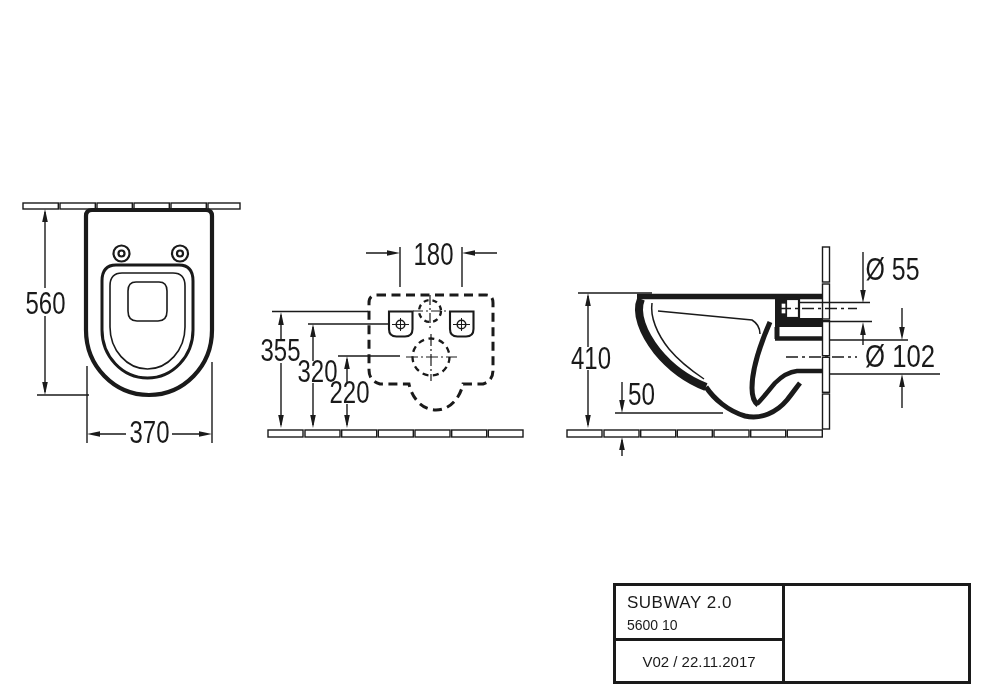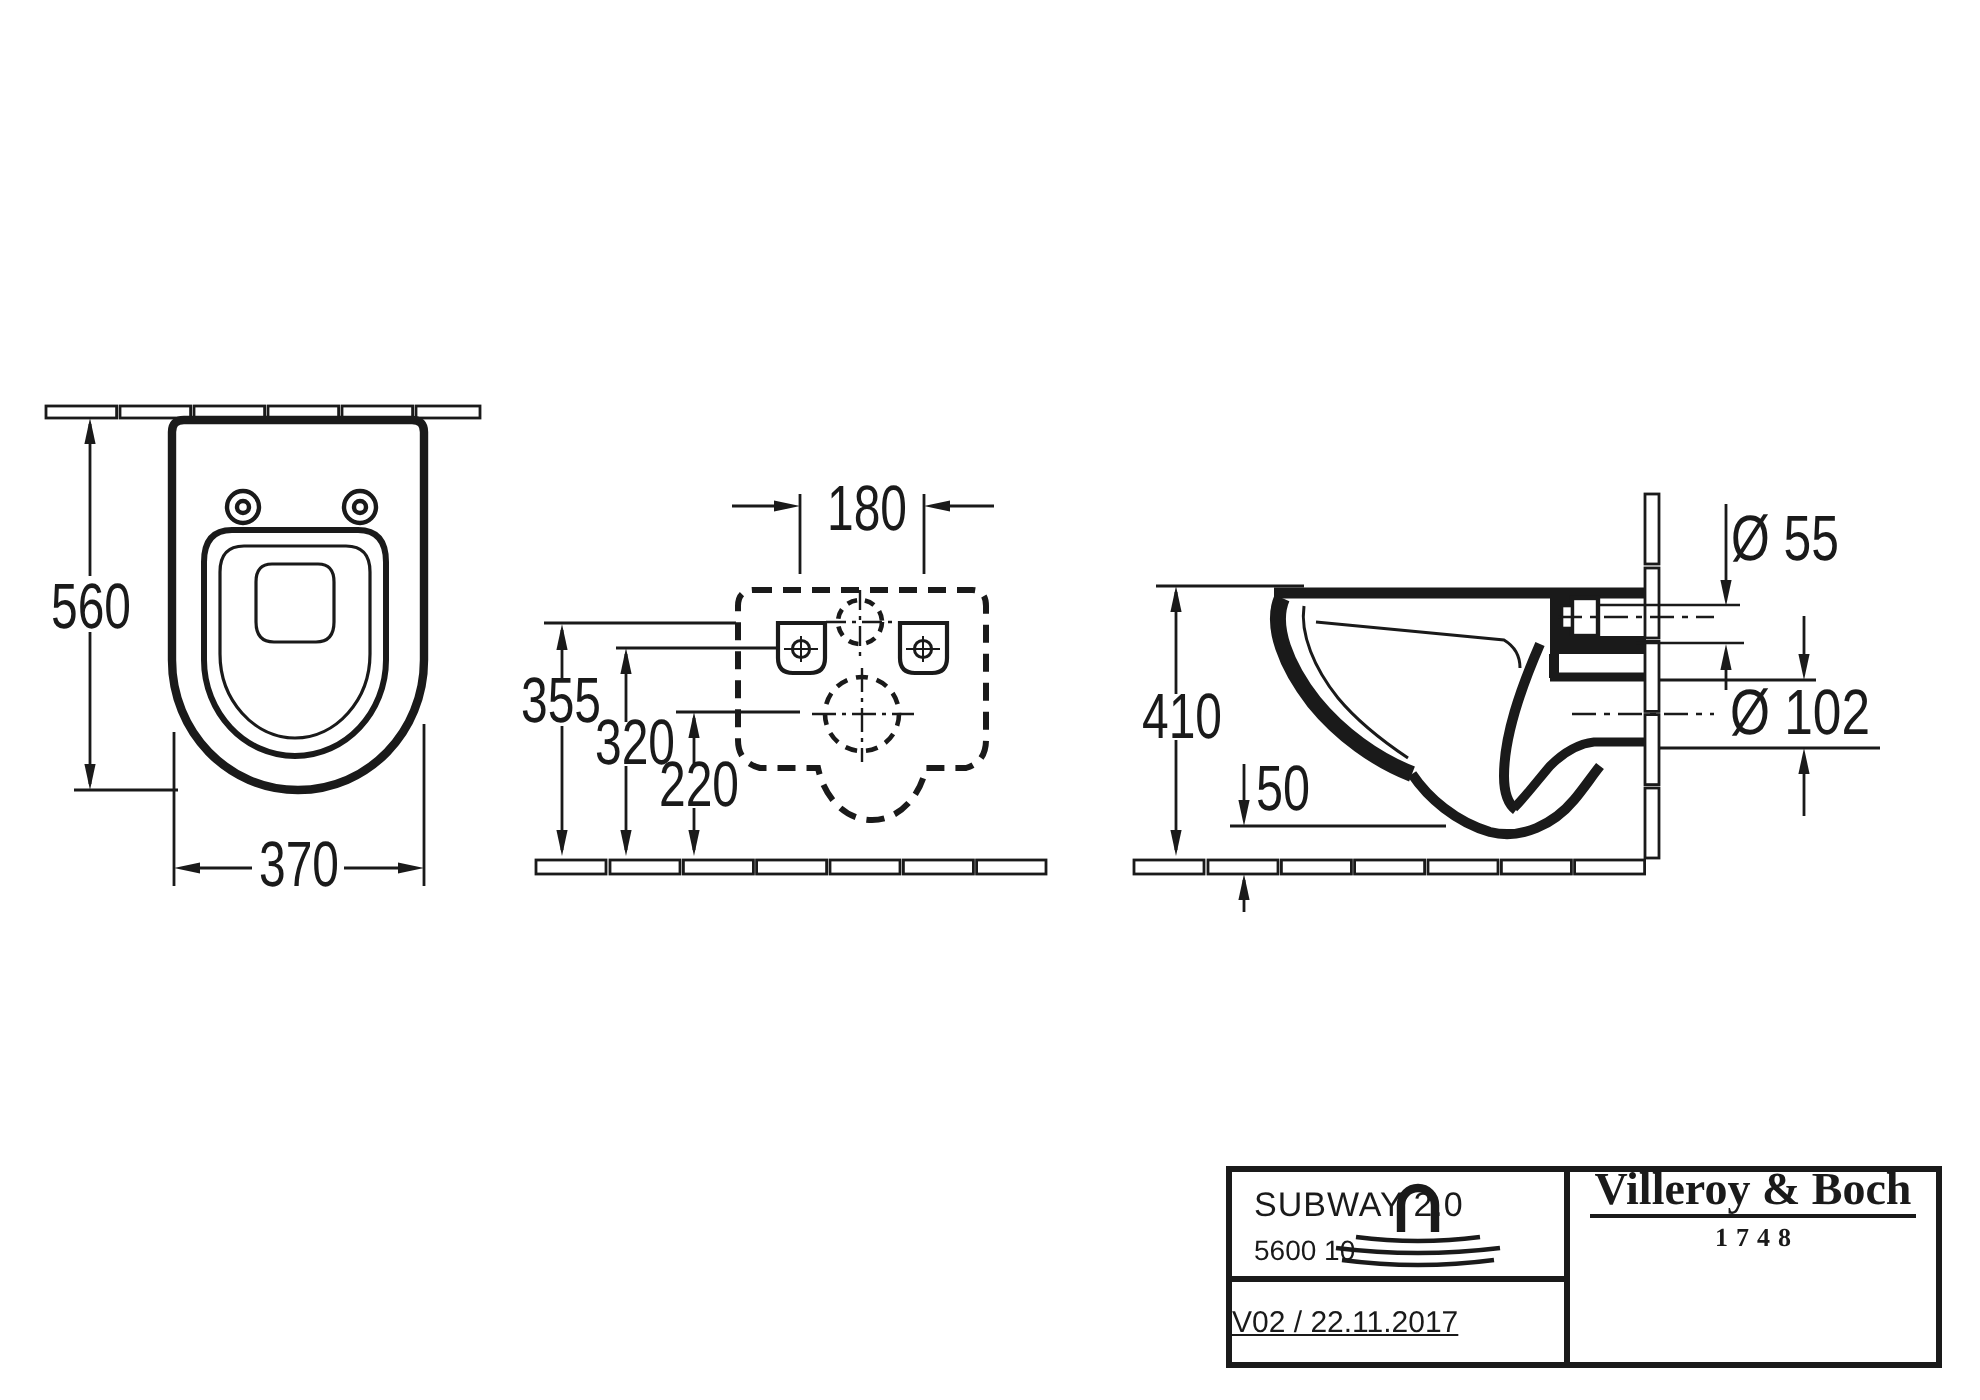--- a/index.html
+++ b/index.html
@@ -5,21 +5,21 @@
   html,body{margin:0;padding:0;background:#fff;}
   .stage{position:relative;width:990px;height:700px;background:#ffffff;overflow:hidden;
          font-family:"Liberation Sans",sans-serif;color:#1a1a1a;}
   svg{position:absolute;left:0;top:0;}
   .dimtext{font-family:"Liberation Sans",sans-serif;font-size:32px;fill:#1a1a1a;}
   
   .tblock{position:absolute;left:613px;top:583px;width:358px;height:101px;
           border:3px solid #1a1a1a;box-sizing:border-box;display:flex;background:#fff;}
   .tleft{width:169px;border-right:3px solid #1a1a1a;box-sizing:border-box;display:flex;flex-direction:column;}
   .trowtop{height:55px;border-bottom:3px solid #1a1a1a;box-sizing:border-box;padding:7px 0 0 11px;}
-  .trowbot{flex:1;display:flex;align-items:center;justify-content:flex-start;text-decoration:underline;}
+  .trowbot{flex:1;display:flex;align-items:center;justify-content:center;}
   .pname{font-size:17px;letter-spacing:.5px;}
   .pnum{font-size:14px;margin-top:4px;}
   .pver{font-size:15px;}
   .tright{flex:1;display:flex;flex-direction:column;align-items:center;}
   .brand{font-family:"Liberation Serif",serif;font-weight:bold;font-size:23px;
          border-bottom:2.5px solid #1a1a1a;padding:0 2px 1px 2px;line-height:1;margin-top:-3px;white-space:nowrap;}
   .byear{font-family:"Liberation Serif",serif;font-weight:bold;font-size:13px;
          letter-spacing:4px;padding-left:4px;margin-top:2px;}
 </style>
 </head>
@@ -219,27 +219,15 @@
 <div class="tblock">
   <div class="tleft">
     <div class="trowtop">
       <div class="pname">SUBWAY 2.0</div>
       <div class="pnum">5600 10</div>
     </div>
     <div class="trowbot">
       <div class="pver">V02 / 22.11.2017</div>
     </div>
   </div>
-  <div class="tright">
-    <svg width="186" height="52" viewBox="0 0 186 52">
-      <g stroke="#1a1a1a" fill="none">
-        <path stroke-width="4.2" d="M84.5,30 V16.5 A8.5,8.5 0 0 1 101.5,16.5 V30"></path>
-        <path stroke-width="2.2" d="M62,32.5 Q93,36.5 124,32.5"></path>
-        <path stroke-width="2.2" d="M52,38 Q93,43 134,38"></path>
-        <path stroke-width="2.2" d="M55,44 Q93,49 131,44"></path>
-      </g>
-    </svg>
-    <div class="brand">Villeroy &amp; Boch</div>
-    <div class="byear">1748</div>
-  </div>
 </div>
 
 </div>
 
 </body></html>

